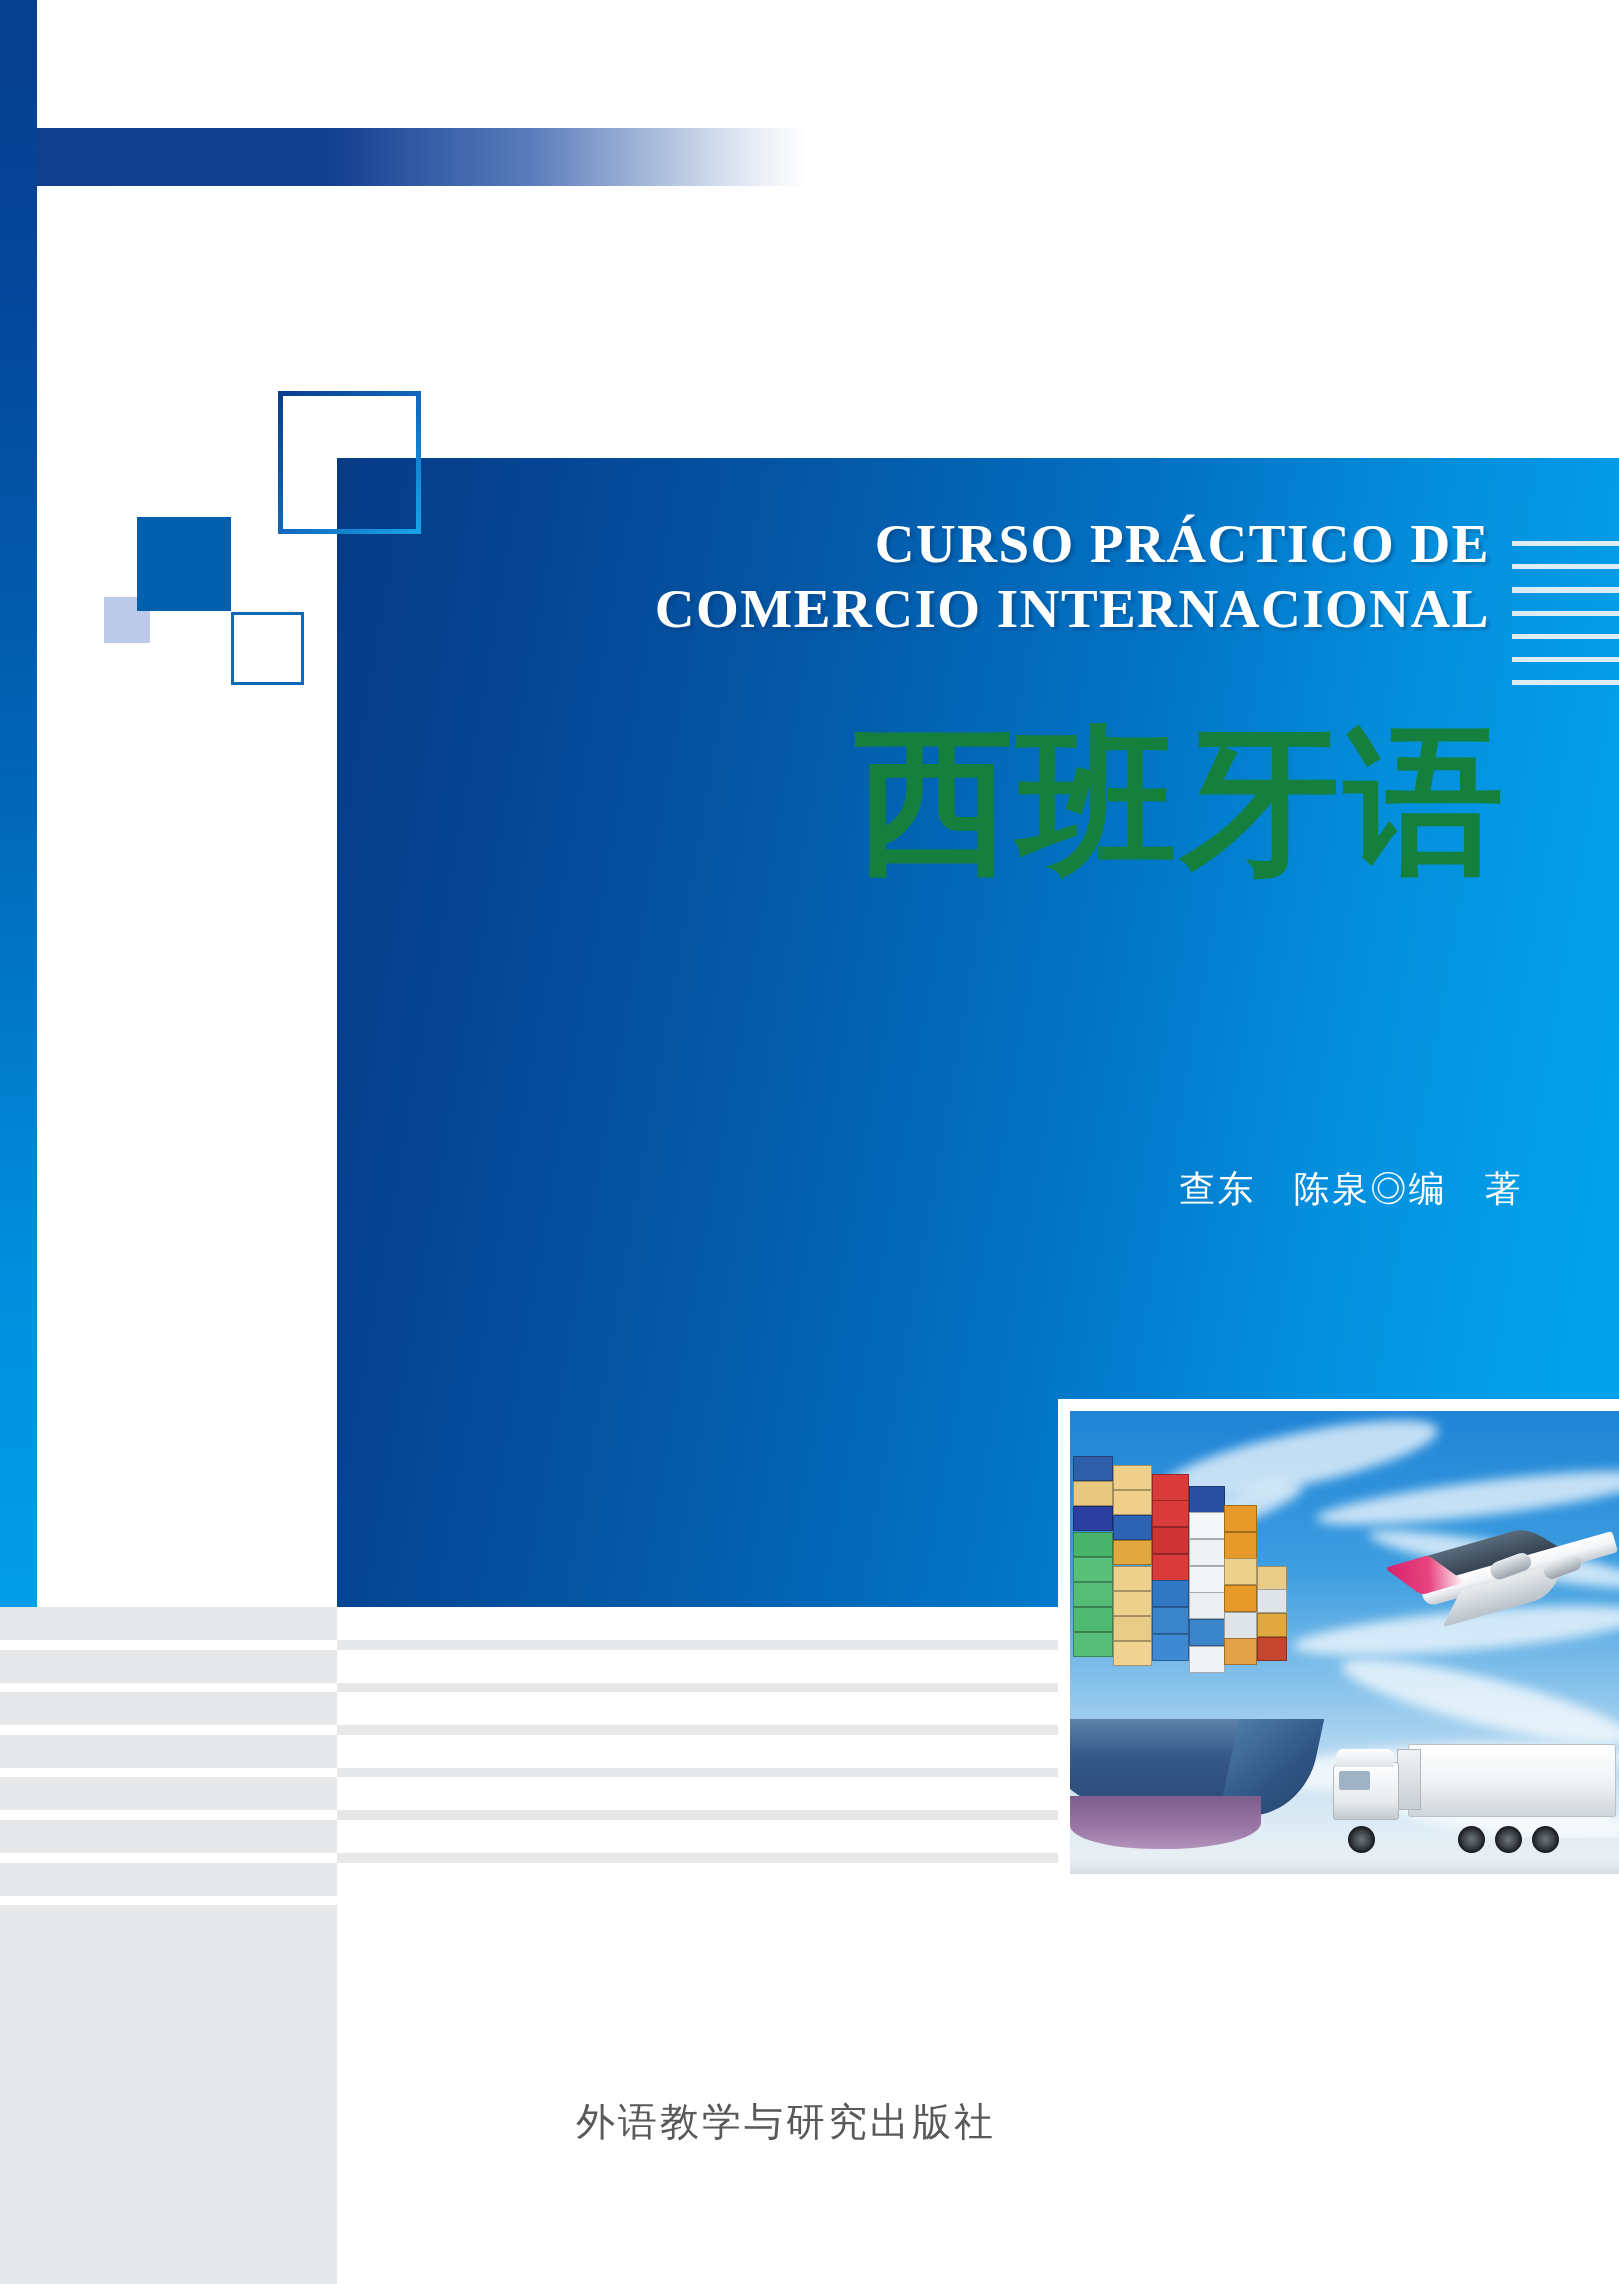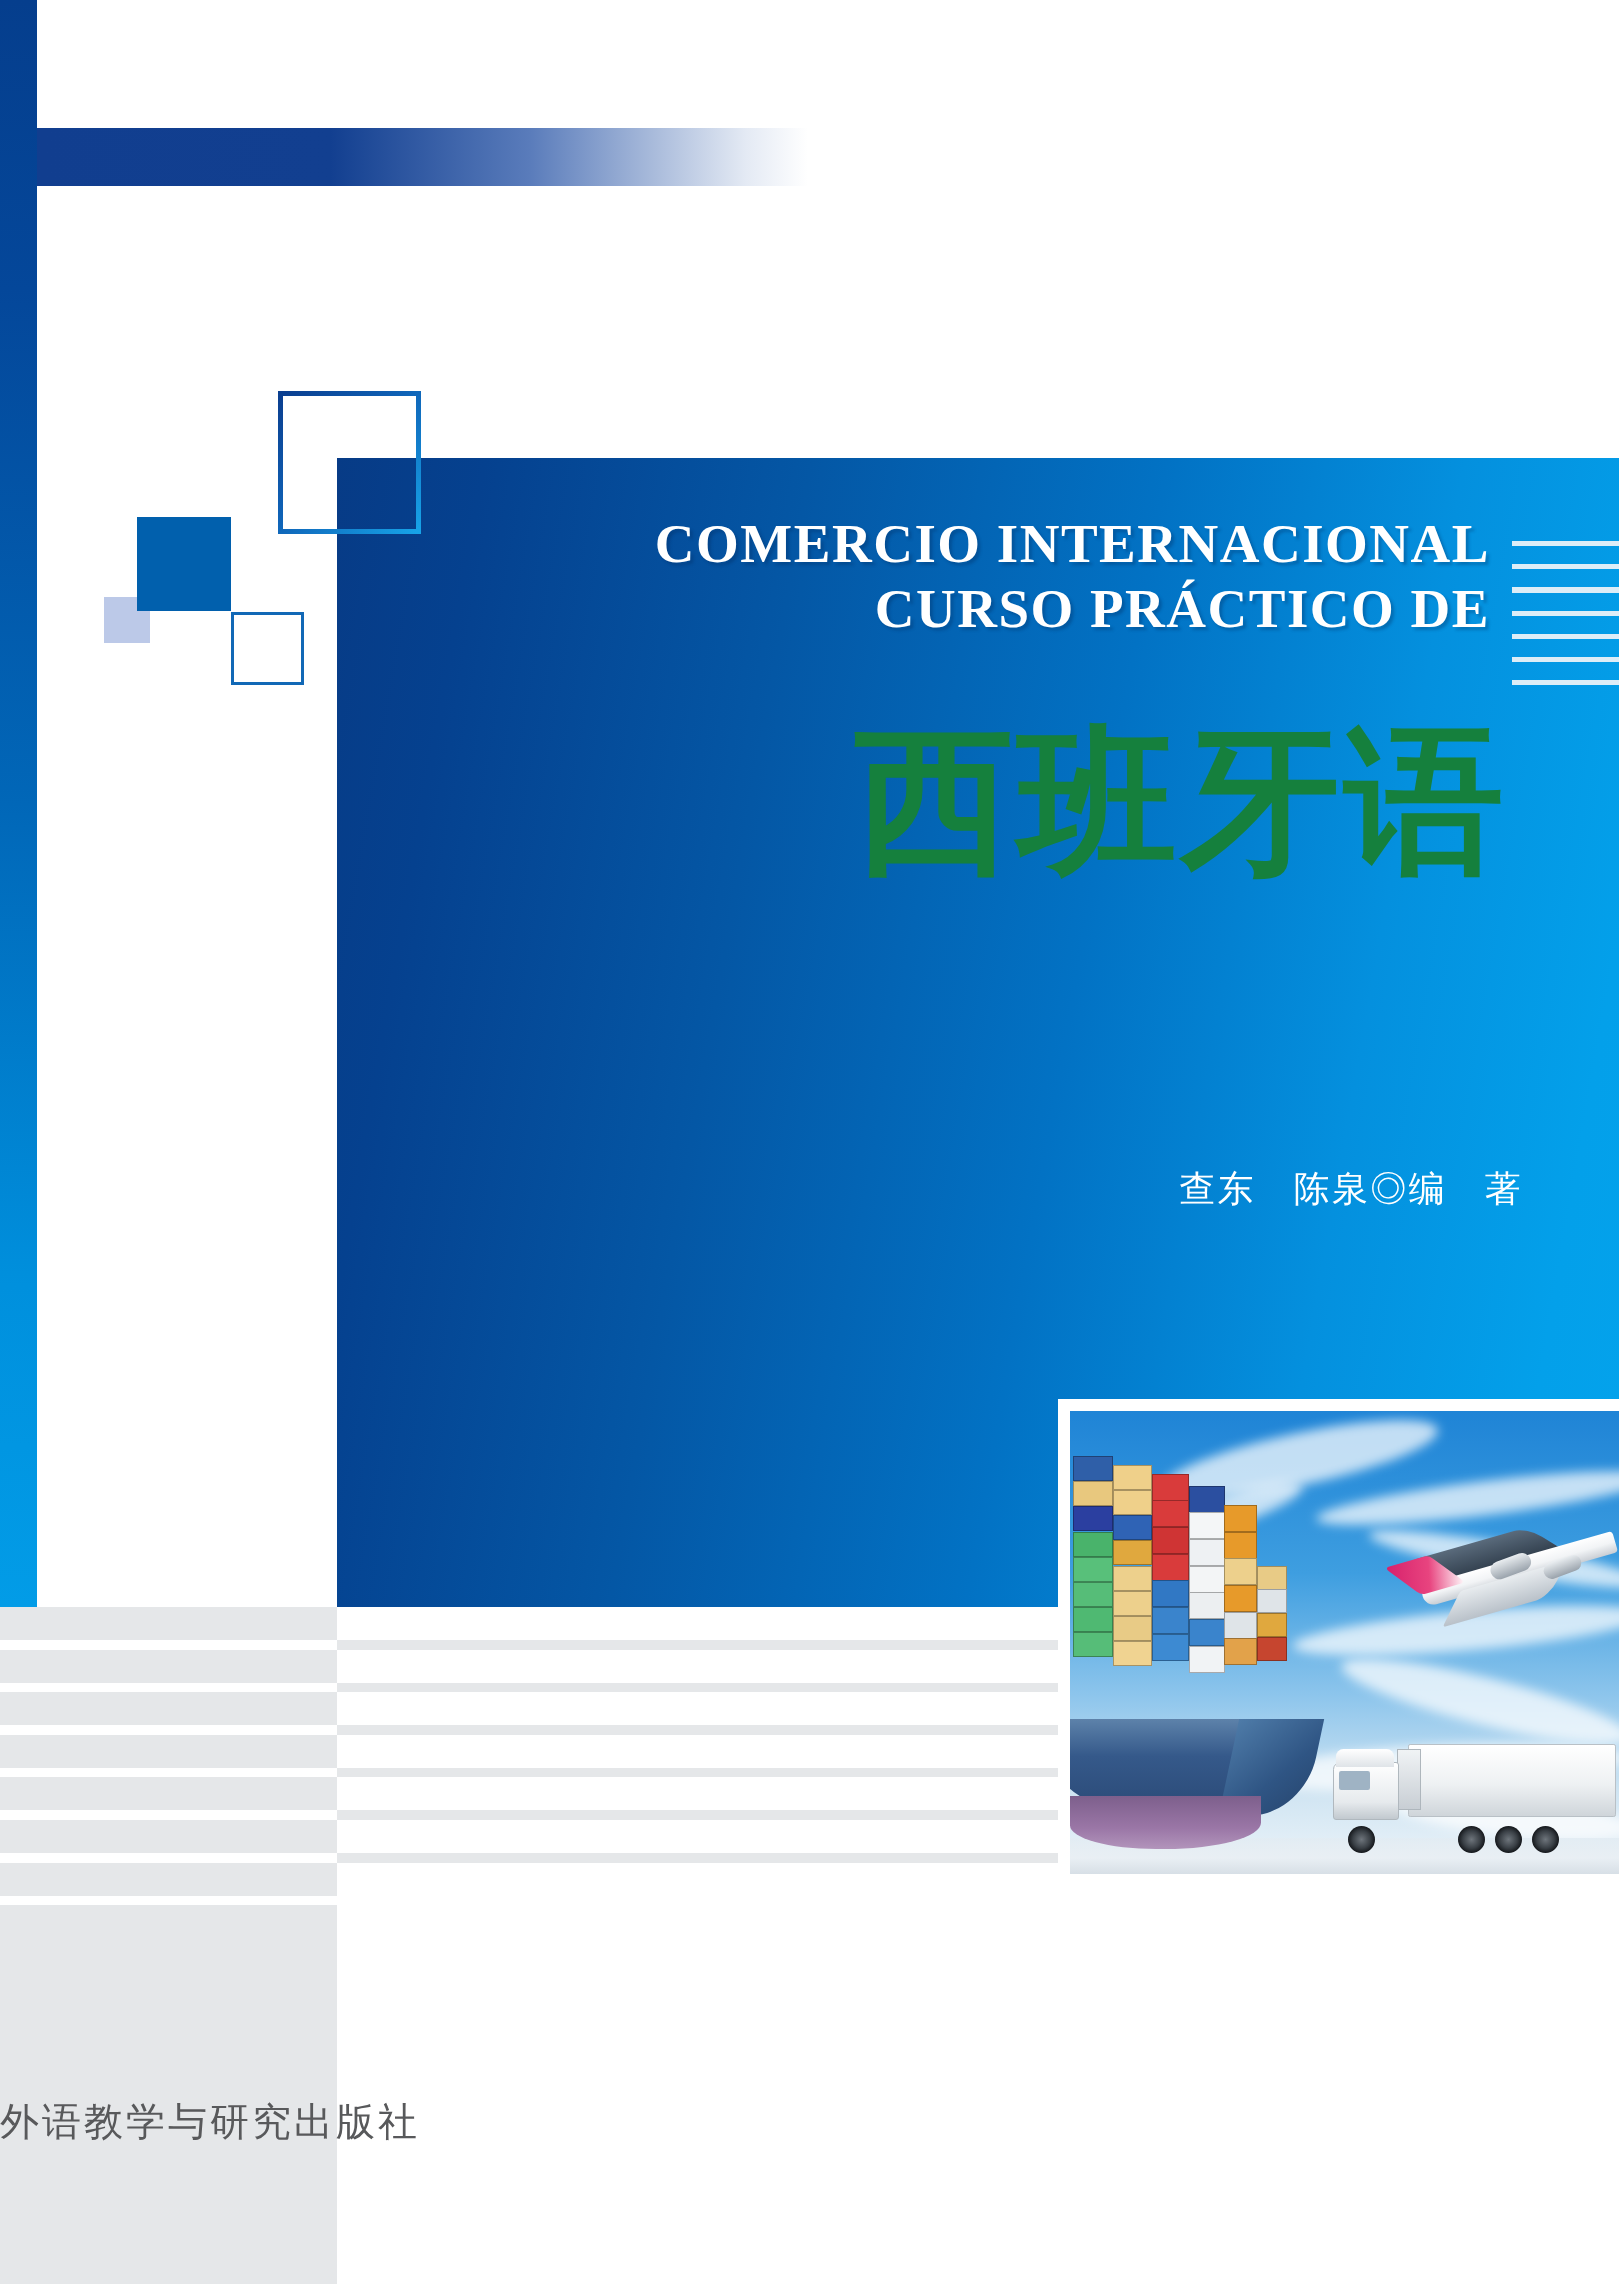--- a/index.html
+++ b/index.html
@@ -389,21 +389,21 @@
   .stripe-left .bar { height: 33px; background: #e5e7e9; margin-bottom: 9.6px; }
   .stripe-right .bar { height: 9.6px; background: #e5e7e9; margin-bottom: 33px; }
   .stripe-left .big { height: 677px; background: #e5e7e9; margin: 0; }
 
   
   .publisher {
     position: absolute;
     left: 0;
     top: 2095px;
     width: 1572px;
-    text-align: left;
+    text-align: center;
     font-size: 39px;
     letter-spacing: 3px;
     color: #58595b;
     font-weight: 500;
     z-index: 20;
   }
 </style>
 </head>
 <body>
 
@@ -415,22 +415,22 @@
 
   <div class="sq sq-light"></div>
   <div class="sq sq-solid-mid"></div>
   <div class="sq sq-outline-small"></div>
 
   <div class="main-panel"></div>
 
   <div class="sq sq-outline-big"></div>
 
   <div class="es-title">
+    <span class="es-line">CURSO PRÁCTICO DE</span>
     <span class="es-line">COMERCIO INTERNACIONAL</span>
-    <span class="es-line">CURSO PRÁCTICO DE</span>
   </div>
 
   <div class="rules">
     <i></i>
     <i></i>
     <i></i>
     <i></i>
     <i></i>
     <i></i>
     <i></i>

